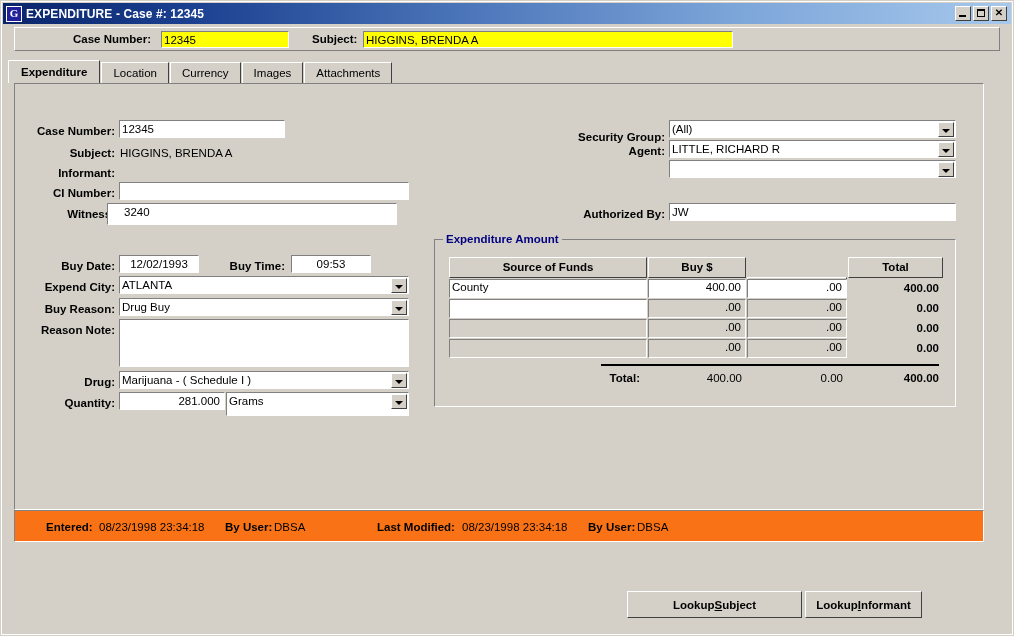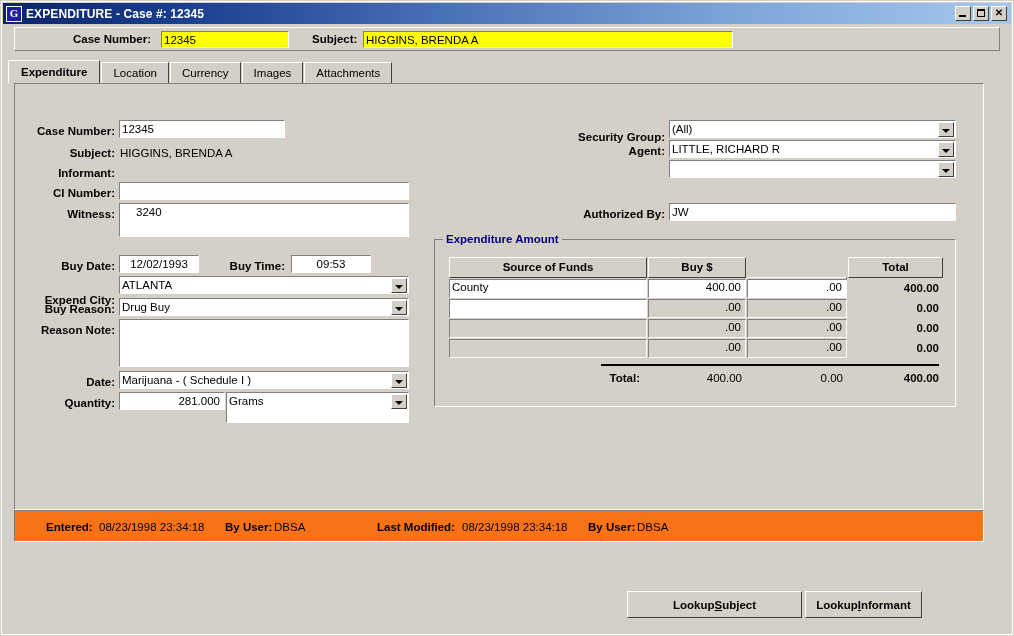--- a/index.html
+++ b/index.html
@@ -443,51 +443,51 @@
     <div class="lbl" style="left:0px; top:62px; width:100px;">Subject:</div>
     <div class="val-static" style="left:105px; top:62px;">HIGGINS, BRENDA A</div>
 
     <div class="lbl" style="left:0px; top:82px; width:100px;">Informant:</div>
     <div class="val-static" style="left:105px; top:82px;"></div>
 
     <div class="lbl" style="left:0px; top:102px; width:100px;">CI Number:</div>
     <div class="inp" style="left:104px; top:98px; width:290px; height:18px;"></div>
 
     <div class="lbl" style="left:0px; top:123px; width:100px;">Witness:</div>
-    <div class="inp" style="left:104px; top:119px; width:290px; height:34px;padding-left:16px;">3240</div>
+    <div class="inp" style="left:92px; top:119px; width:290px; height:22px;padding-left:16px;">3240</div>
 
     <div class="lbl" style="left:0px; top:175px; width:100px;">Buy Date:</div>
     <div class="inp ctr" style="left:104px; top:171px; width:80px; height:18px;">12/02/1993</div>
     <div class="lbl" style="left:192px; top:175px; width:78px;">Buy Time:</div>
     <div class="inp ctr" style="left:276px; top:171px; width:80px; height:18px;">09:53</div>
 
-    <div class="lbl" style="left:0px; top:196px; width:100px;margin-top:13px;">Expend City:</div>
+    <div class="lbl" style="left:0px; top:196px; width:100px;">Expend City:</div>
     <div class="combo" style="left:104px; top:192px; width:290px; height:18px;">
       <span>ATLANTA</span>
       <span class="combo-arrow"></span>
     </div>
 
     <div class="lbl" style="left:0px; top:218px; width:100px;">Buy Reason:</div>
     <div class="combo" style="left:104px; top:214px; width:290px; height:18px;">
       <span>Drug Buy</span>
       <span class="combo-arrow"></span>
     </div>
 
     <div class="lbl" style="left:0px; top:239px; width:100px;">Reason Note:</div>
     <div class="memo" style="left:104px; top:235px; width:290px; height:48px;"></div>
 
-    <div class="lbl" style="left:0px; top:291px; width:100px;">Date:</div>
+    <div class="lbl" style="left:0px; top:291px; width:100px;">Drug:</div>
     <div class="combo" style="left:104px; top:287px; width:290px; height:18px;">
       <span>Marijuana - ( Schedule I )</span>
       <span class="combo-arrow"></span>
     </div>
 
     <div class="lbl" style="left:0px; top:312px; width:100px;">Quantity:</div>
     <div class="inp rt" style="left:104px; top:308px; width:106px; height:18px;">281.000</div>
-    <div class="combo" style="left:211px; top:308px; width:183px; height:31px;">
+    <div class="combo" style="left:211px; top:308px; width:183px; height:24px;">
       <span>Grams</span>
       <span class="combo-arrow"></span>
     </div>
 
     <div class="lbl" style="left:460px; top:40px; width:190px;margin-top:6px;">Security Group:</div>
     <div class="combo" style="left:654px; top:36px; width:287px; height:18px;">
       <span>(All)</span>
       <span class="combo-arrow"></span>
     </div>
 

